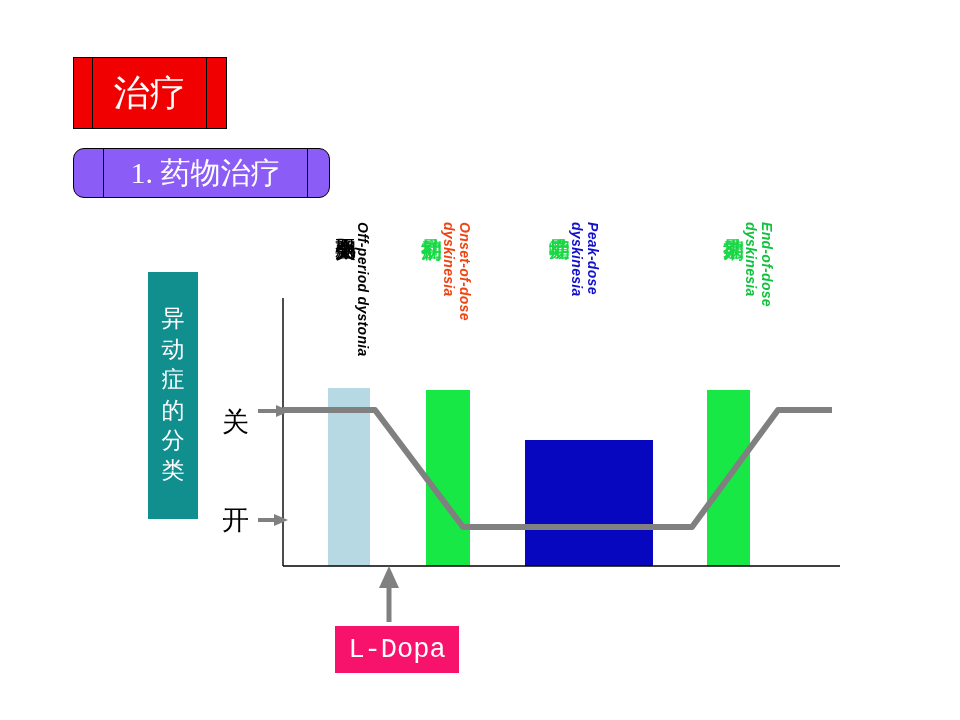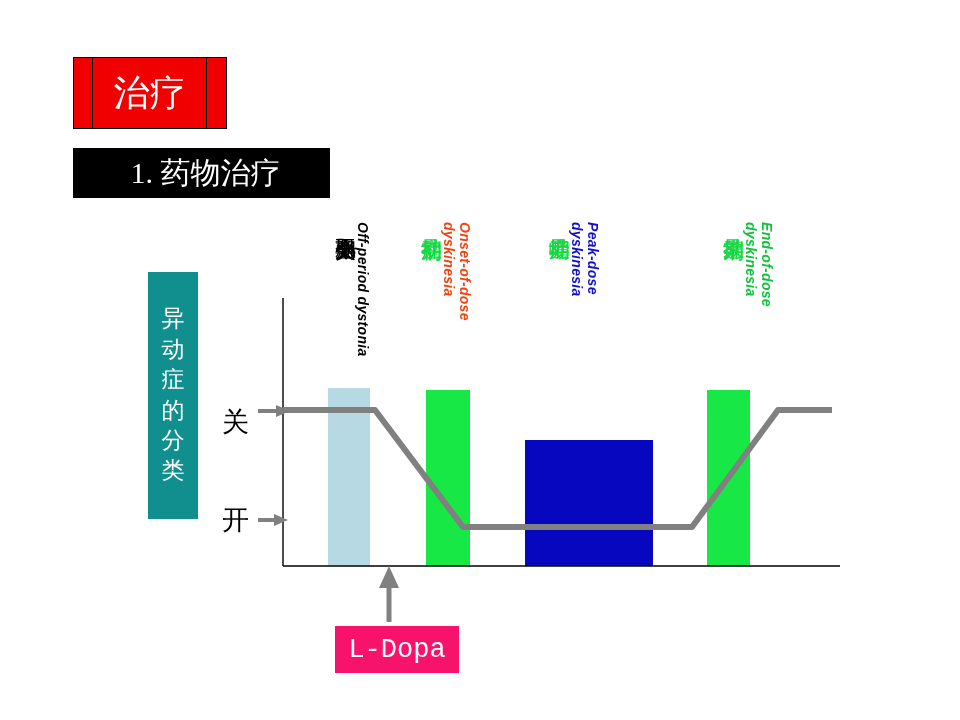--- a/index.html
+++ b/index.html
@@ -52,21 +52,22 @@
   #treatment-box .pad-l { width: 19px; }
   #treatment-box .pad-r { width: 19px; border-right: none; }
   #treatment-box .main { flex: 1; }
   #treatment-box .title-text { font-size: 36px; }
 
   #drug-box {
     left: 73px;
     top: 148px;
     width: 257px;
     height: 50px;
-    background: #000000;
+    background: #8b5cf6;
+    border-radius: 11px;
   }
   #drug-box .pad-l { width: 30px; }
   #drug-box .pad-r { width: 21px; border-right: none; }
   #drug-box .main { flex: 1; }
   #drug-box .title-text { font-size: 30px; }
 
   
   #category-box {
     position: absolute;
     left: 148px;

